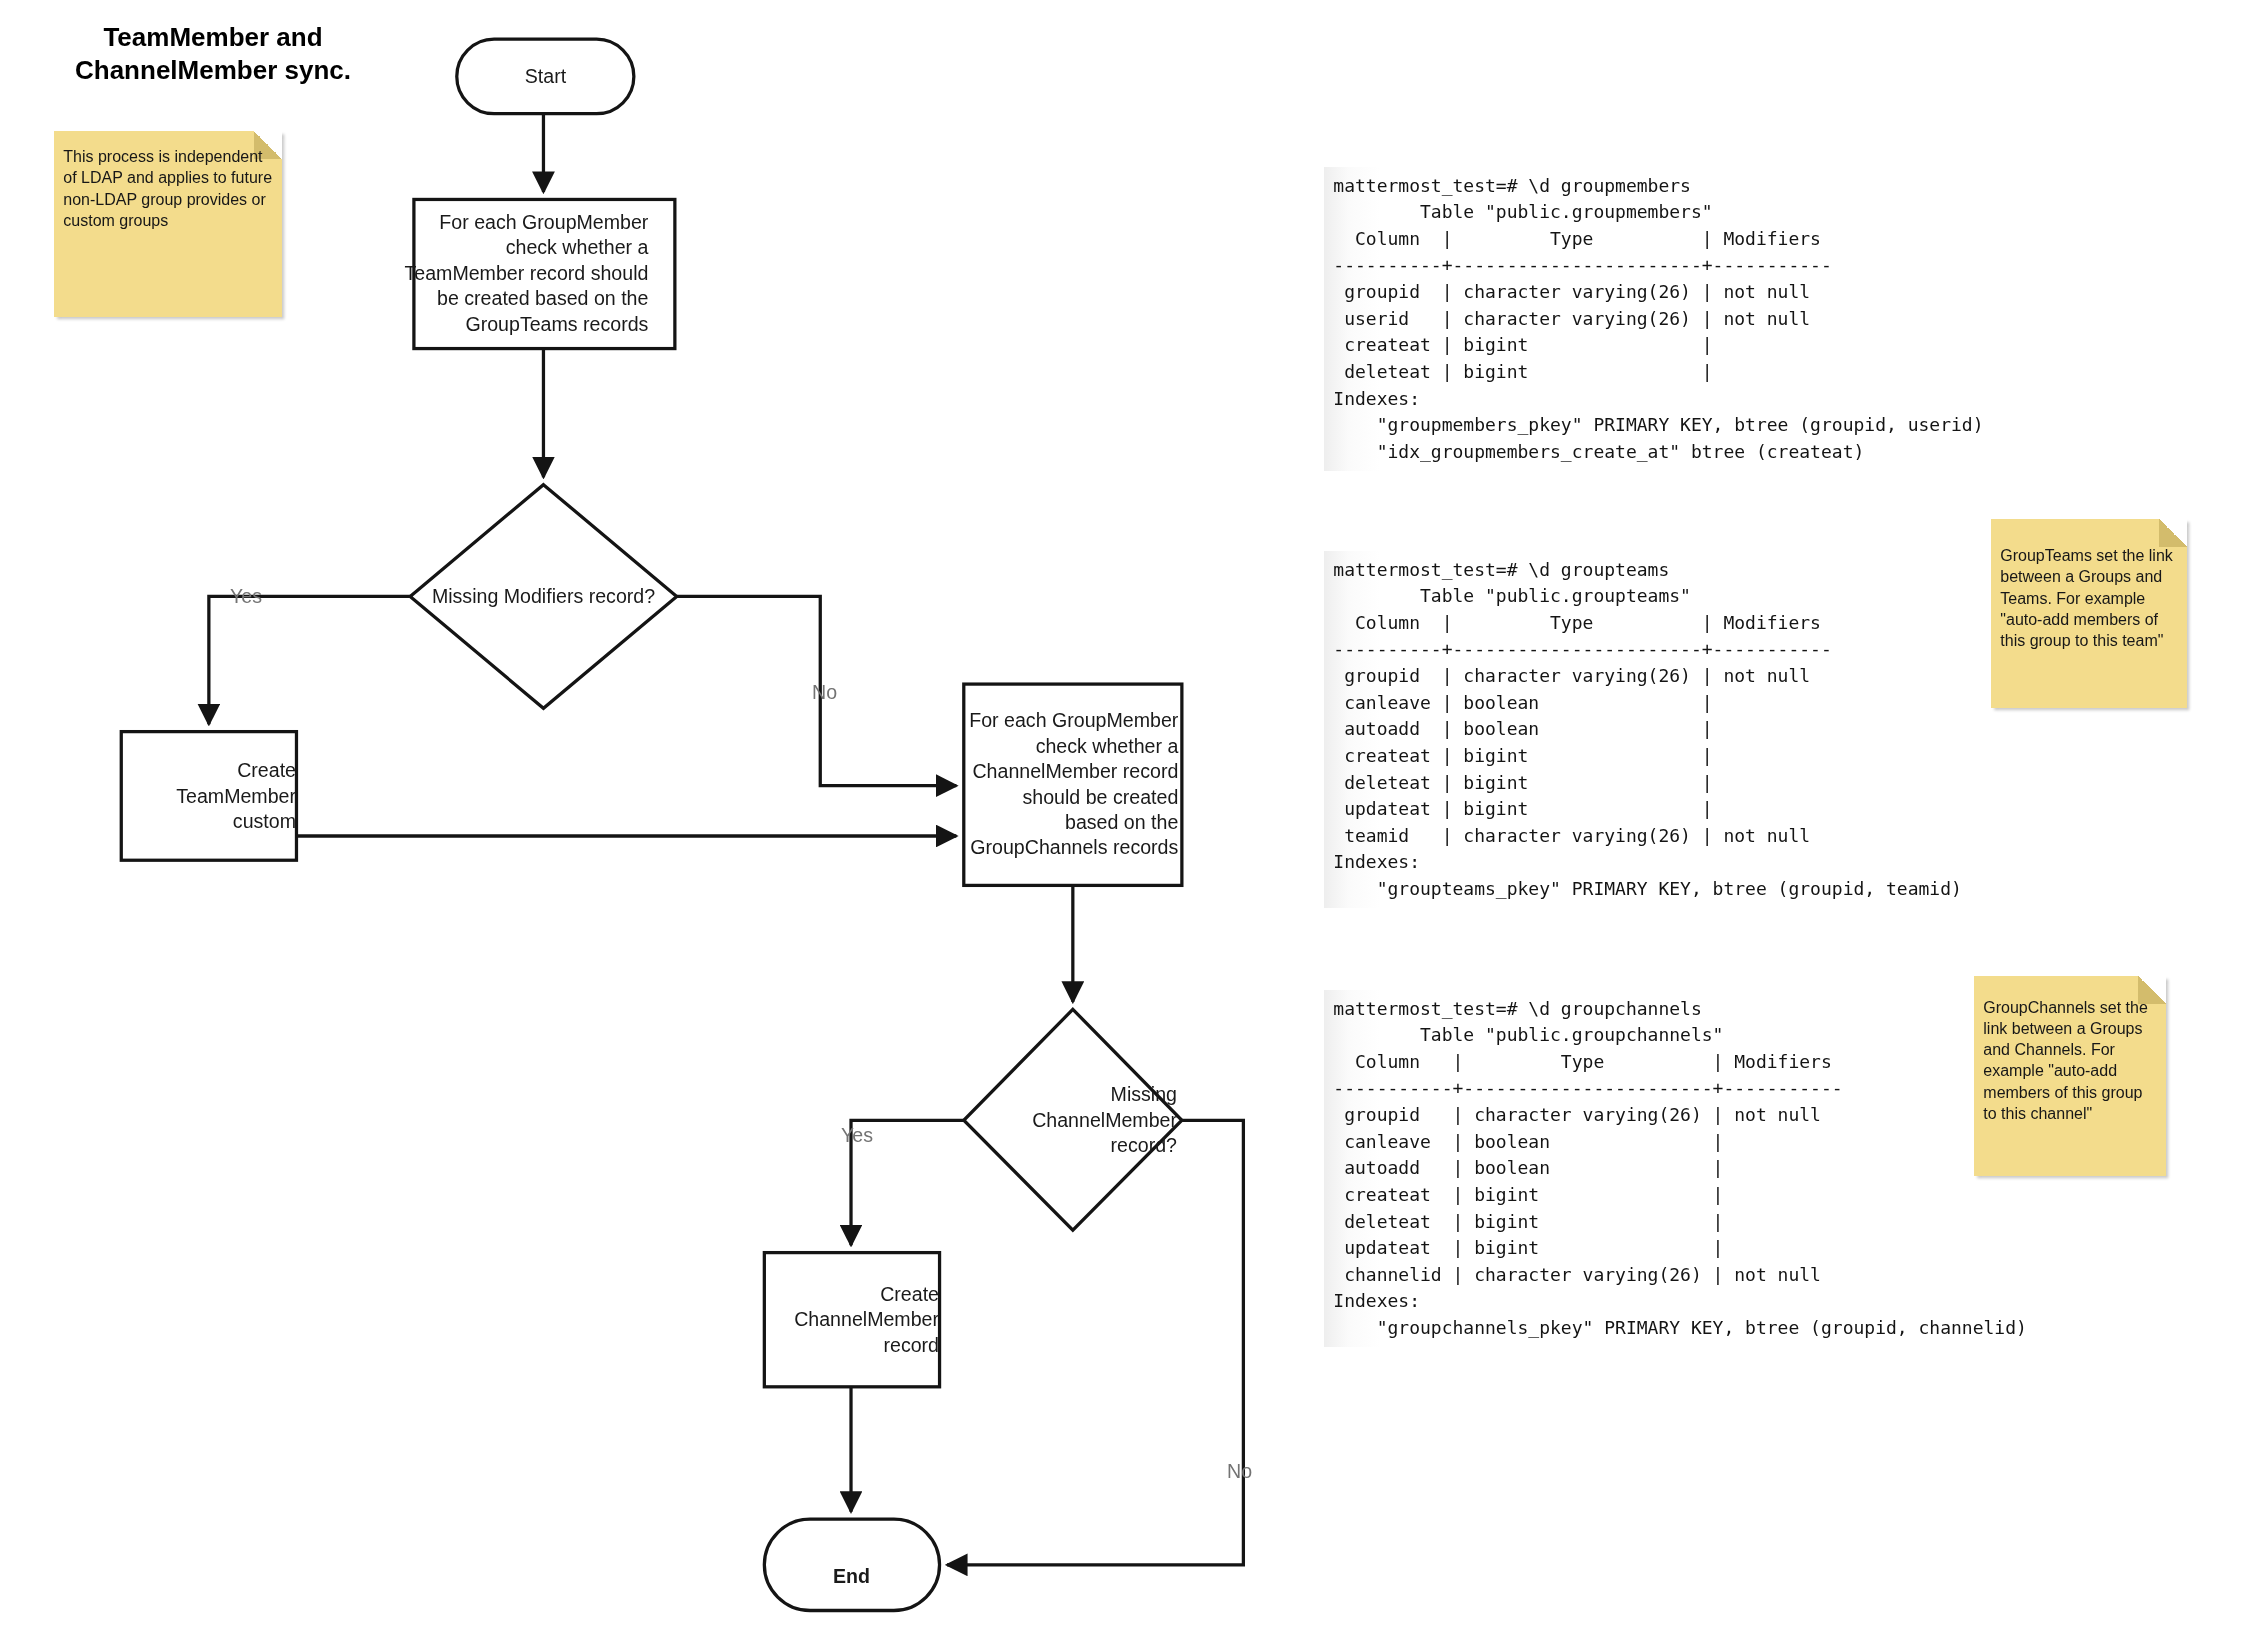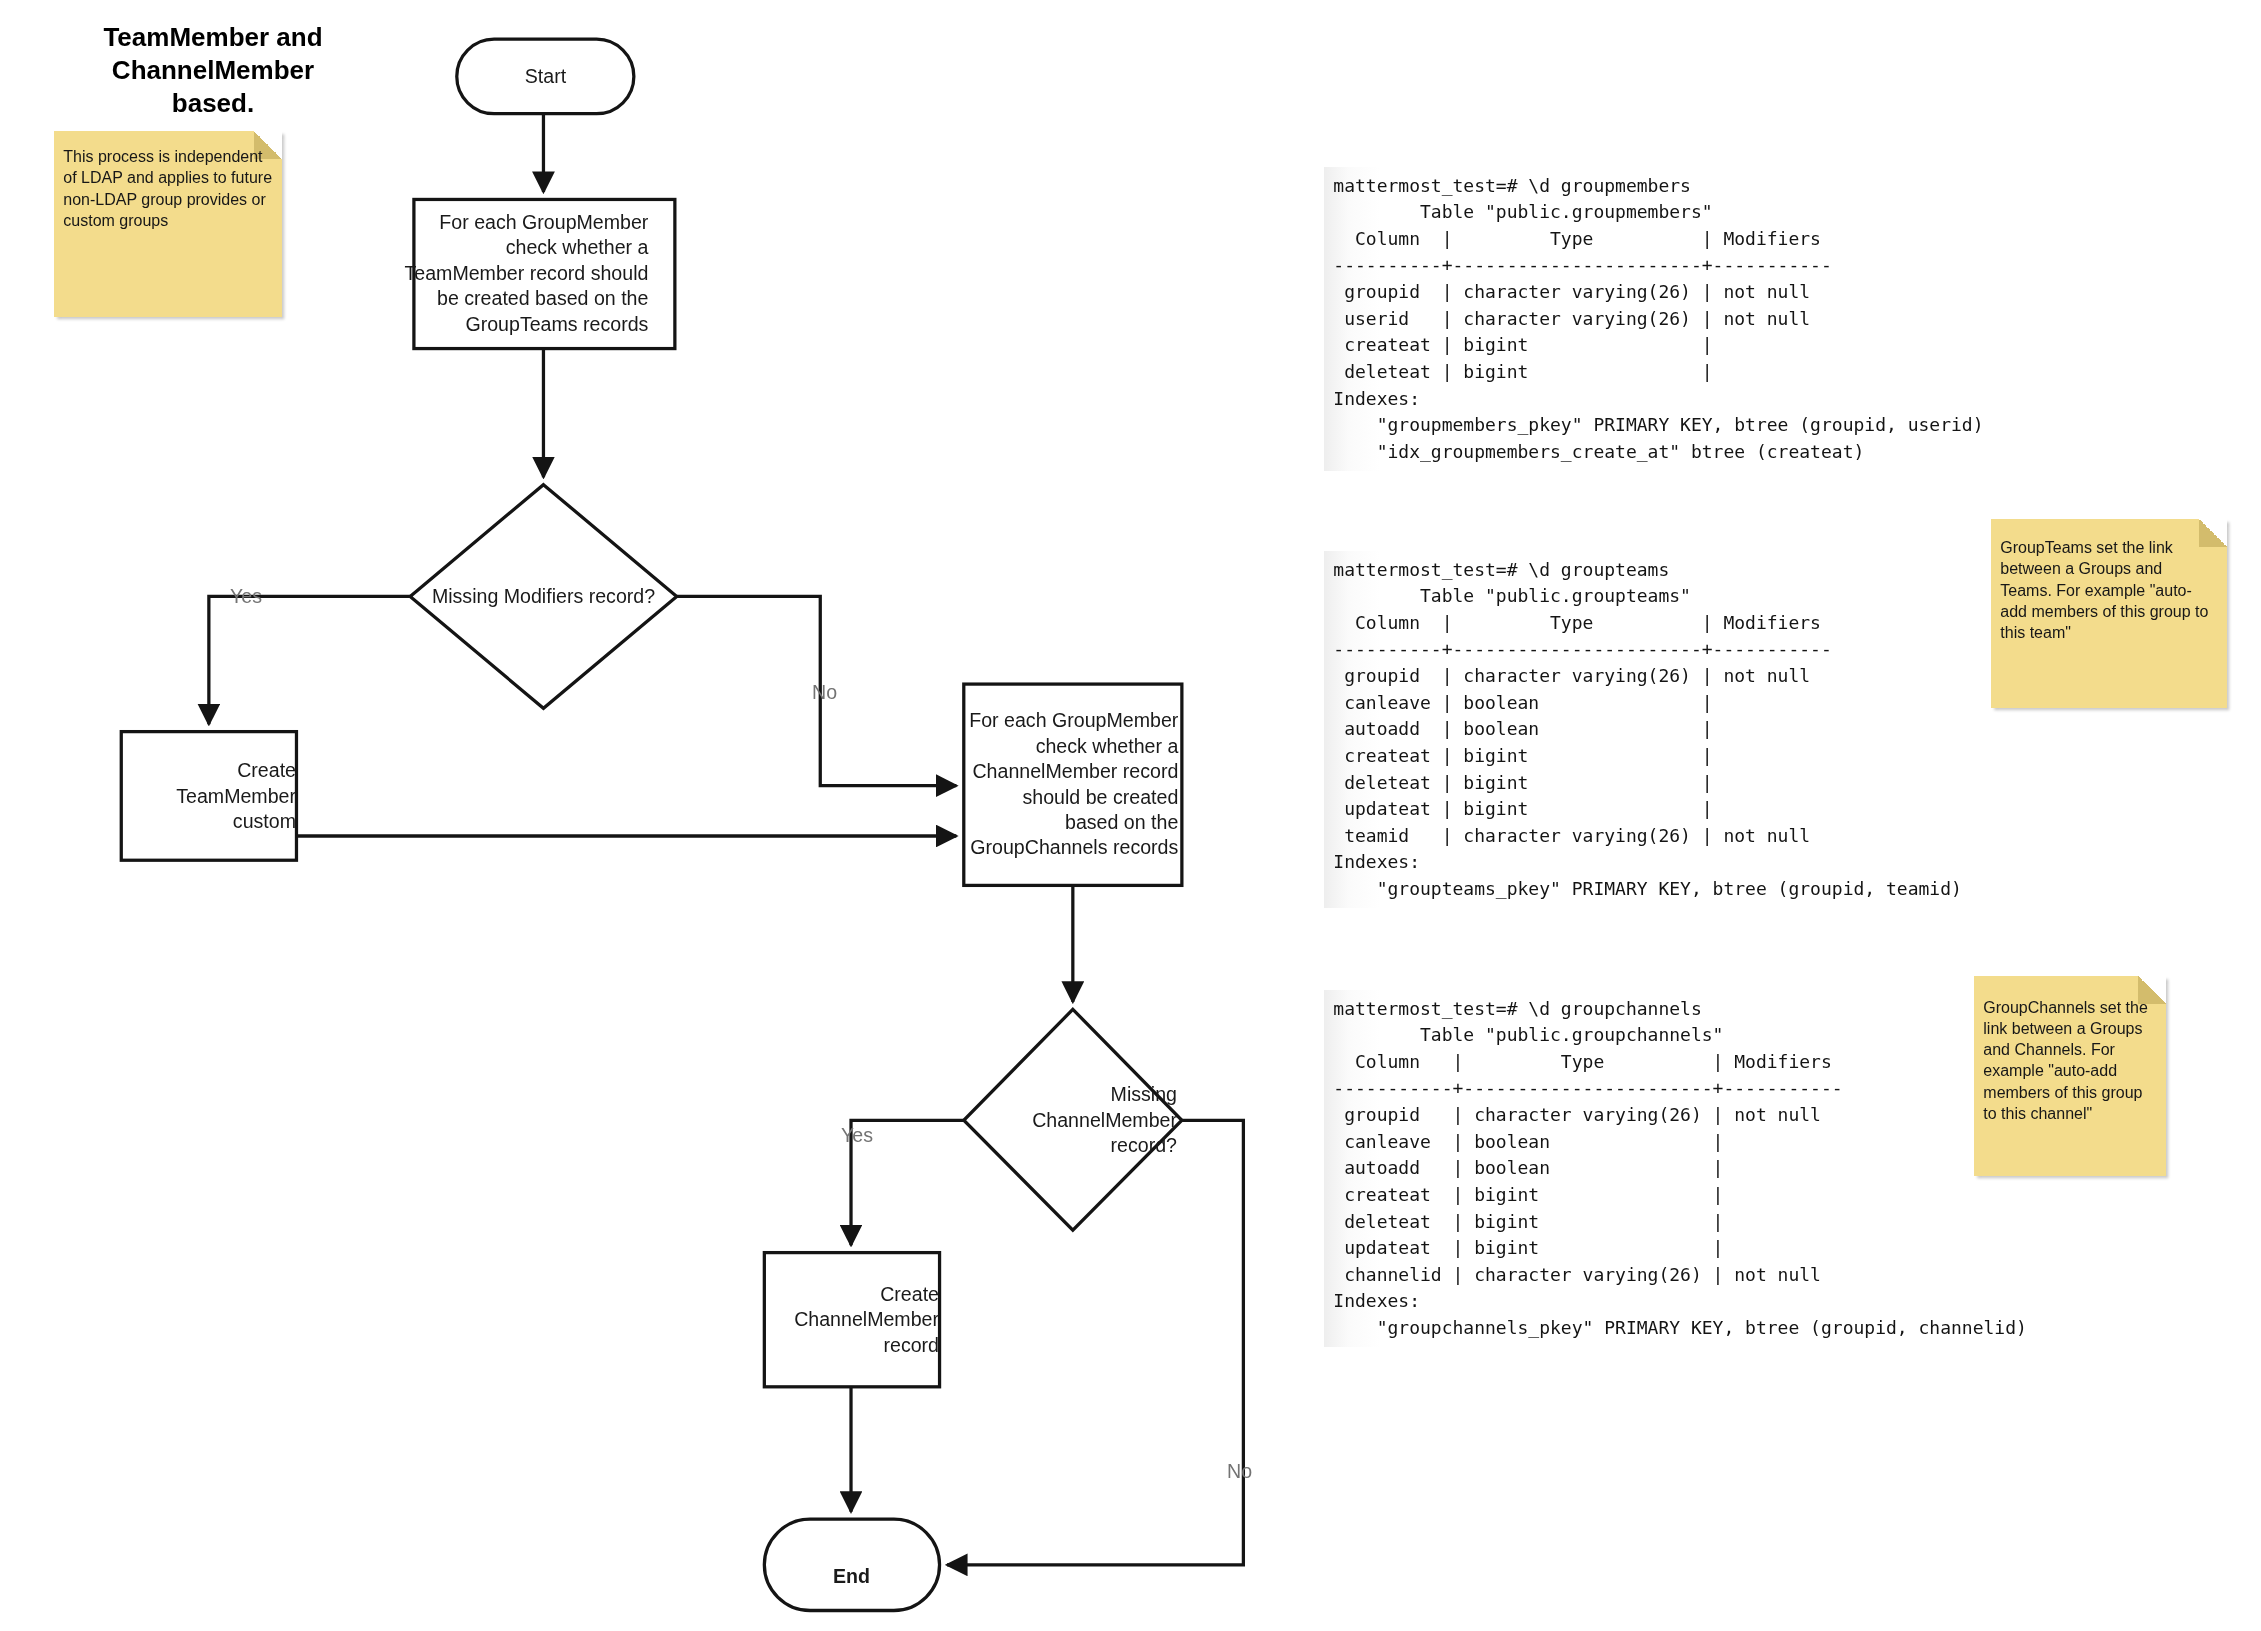--- a/index.html
+++ b/index.html
@@ -45,21 +45,21 @@
     position: absolute;
     top: 0;
     right: 0;
     width: 28px;
     height: 28px;
     background: linear-gradient(225deg, #ffffff 0 50%, #D3BC6C 50% 100%);
   }
   .note-body { position: relative; z-index: 2; }
 
   #note-ldap      { left: 54px;  top: 131px;  width: 228px; height: 186px; padding-top: 15px; }
-  #note-teams     { left: 1991px; top: 519px; width: 236px; height: 189px; padding-top: 18px;}
+  #note-teams     { left: 1991px; top: 519px; width: 196px; height: 189px; padding-top: 26px;}
   #note-channels  { left: 1974px; top: 976px; width: 192px; height: 200px; padding-top: 20.5px;}
 
   
   #flow-svg {
     position: absolute;
     left: 0; top: 0;
     width: 1305px;
     height: 1631px;
   }
 
@@ -109,21 +109,21 @@
     box-sizing: border-box;
   }
   #term-groupmembers  { left: 1324px; top: 149px; }
   #term-groupteams    { left: 1324px; top: 533px; }
   #term-groupchannels { left: 1324px; top: 972px; }
 </style>
 </head>
 <body>
 
 <div class="title">TeamMember and
-ChannelMember based.</div>
+ChannelMember sync.</div>
 
 <div class="note" id="note-ldap">
   <div class="fold"></div>
   <div class="note-body">This process is independent of LDAP and applies to future non-LDAP group provides or custom groups</div>
 </div>
 
 <div class="note" id="note-teams">
   <div class="fold"></div>
   <div class="note-body">GroupTeams set the link between a Groups and Teams. For example "auto-add members of this group to this team"</div>
 </div>

